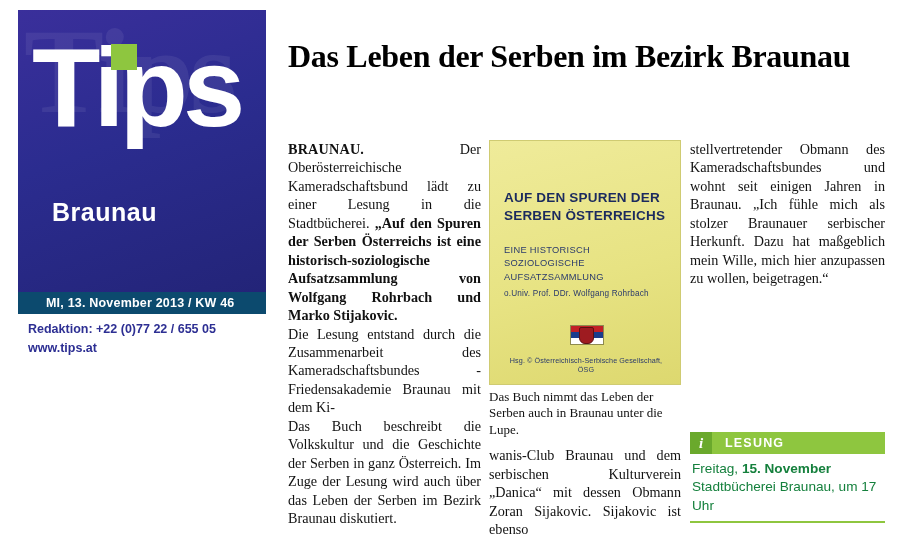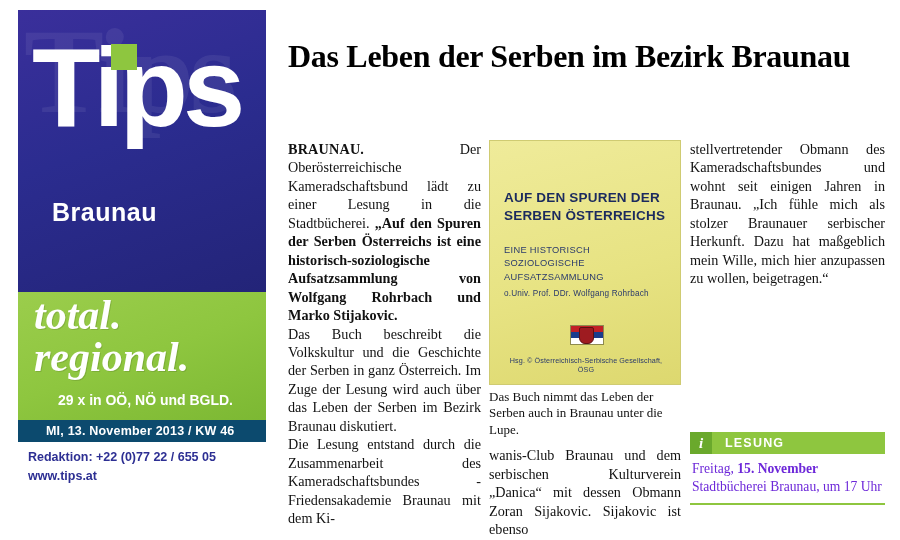--- a/index.html
+++ b/index.html
@@ -328,64 +328,59 @@
     padding-left: 13px;
     color: #ffffff;
     font-family: "Liberation Sans", sans-serif;
     font-weight: bold;
     font-size: 12.5px;
     letter-spacing: 1.2px;
   }
   .ib-body {
     border-bottom: 2px solid #8ec63f;
     padding: 6px 2px 6px 2px;
-    font-family: Liberation Serif, serif;
+    font-family: Liberation Sans, sans-serif;
     font-size: 13.6px;
     line-height: 1.35;
-    color: #6d28d9;
+    color: #15803d;
   }
   .ib-body .line1 { }
   .ib-body .line1 b { font-weight: bold; }
 </style>
 </head>
 <body>
 
 <div class="page">
 
   <div class="masthead">
 
     <div class="mh-blue">
       <div class="ghost">Tips</div>
       <div class="mh-logo">Tips</div>
       <div class="mh-green-sq"></div>
       <div class="mh-sub">Braunau</div>
     </div>
 
-    <div class="mh-green">
-      <div class="mh-total">total.</div>
-      <div class="mh-region">regional.</div>
-      <div class="mh-reach">29 x in OÖ, NÖ und BGLD.</div>
-    </div>
 
     <div class="mh-dateline">MI, 13. November 2013 / KW 46</div>
 
     <div class="mh-contact">
       <div>Redaktion: +22 (0)77 22 / 655 05</div>
       <div>www.tips.at</div>
     </div>
   </div>
 
   <h1 class="headline">Das Leben der Serben im Bezirk Braunau</h1>
 
   <div class="col col1">
     <p>
       <span class="lead-in">BRAUNAU.</span><span> Der Oberösterreichische Kameradschaftsbund lädt zu einer Lesung in die Stadtbücherei. </span><span class="bold-run">„Auf den Spuren der Serben Österreichs ist eine historisch-soziologische Aufsatzsammlung von Wolfgang Rohrbach und Marko Stijakovic.</span>
     </p>
+    <p>Die Lesung entstand durch die Zusammenarbeit des Kameradschaftsbundes - Friedensakademie Braunau mit dem Ki-</p>
     <p>Das Buch beschreibt die Volkskultur und die Geschichte der Serben in ganz Österreich. Im Zuge der Lesung wird auch über das Leben der Serben im Bezirk Braunau diskutiert.</p>
-    <p>Die Lesung entstand durch die Zusammenarbeit des Kameradschaftsbundes - Friedensakademie Braunau mit dem Ki-</p>
   </div>
 
   <div class="bookwrap">
     <div class="bookcover">
       <div class="bc-title">AUF DEN SPUREN DER SERBEN ÖSTERREICHS</div>
       <div class="bc-sub">EINE HISTORISCH SOZIOLOGISCHE AUFSATZSAMMLUNG</div>
       <div class="bc-author">o.Univ. Prof. DDr. Wolfgang Rohrbach</div>
       <div class="bc-emblem">
         <div class="flag"></div>
         <div class="crest"></div>

